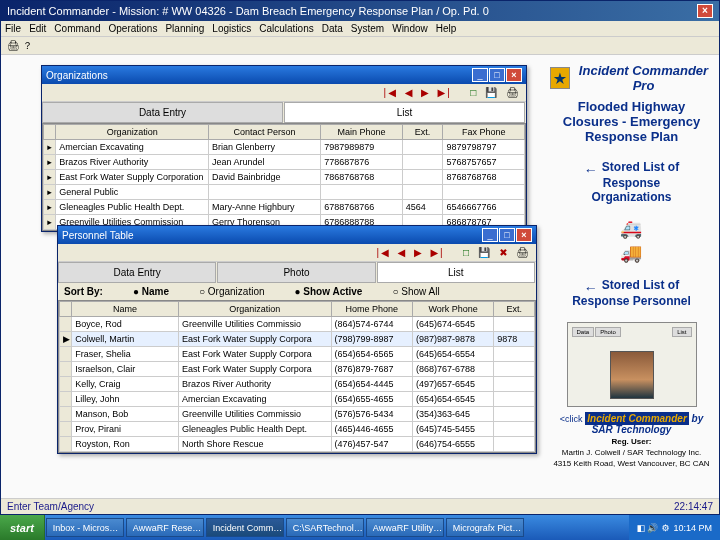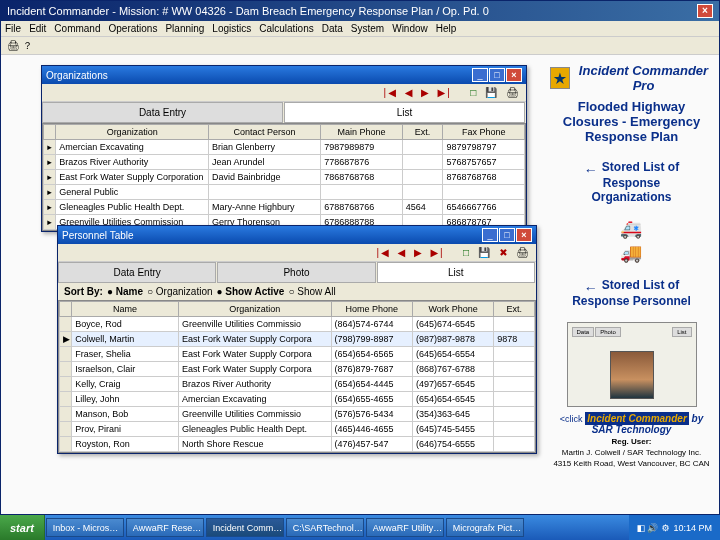--- a/index.html
+++ b/index.html
@@ -37,21 +37,21 @@
 
 .subwindow { position:absolute; border:1px solid #0a246a; background:#ece9d8; z-index:5; box-shadow:2px 2px 4px rgba(0,0,0,0.3); }
 .sub-title { background:linear-gradient(to bottom,#2a7ae0,#0a4aae); color:#fff; padding:2px 4px; font-size:10px; display:flex; align-items:center; }
 .sub-title .ctrls { margin-left:auto; display:flex; gap:1px; }
 .sub-title .ctrls span { width:16px; height:14px; background:#3a6ed0; border:1px solid #fff; text-align:center; line-height:12px; font-size:9px; }
 .sub-title .ctrls .x { background:#d04a3a; font-weight:bold; }
 .sub-toolbar { background:#ece9d8; padding:3px 4px; text-align:right; font-size:10px; color:#a00; letter-spacing:2px; border-bottom:1px solid #ccc; }
 .sub-toolbar span { margin:0 1px; cursor:default; }
 .tab-row { display:flex; background:#ece9d8; font-size:10px; }
 .tab-row .tab { padding:4px 10px; border:1px solid #aaa; background:#ddd; margin-right:1px; cursor:default; }
-.sort-row { padding:3px 6px; font-size:10px; background:#ece9d8; display:flex; gap:4px; align-items:center; }
+.sort-row { padding:3px 6px; font-size:10px; background:#ece9d8; display:flex; gap:30px; align-items:center; }
 .sort-row .opt::before { content:"○ "; }
 .sort-row .opt.sel::before { content:"● "; }
 .sort-row .sel { font-weight:bold; }
 .grid { background:#fff; border:1px solid #888; }
 .grid table { width:100%; border-collapse:collapse; font-size:9px; table-layout:fixed; }
 .grid th { background:#ece9d8; border:1px solid #aaa; padding:2px 3px; font-weight:normal; text-align:center; }
 .grid td { border:1px solid #ccc; padding:2px 3px; white-space:nowrap; overflow:hidden; }
 .grid tr.active td { background:#e6f0ff; }
 .rowhead { width:12px; background:#ece9d8 !important; text-align:center; }
 
@@ -342,20 +342,24 @@
                 <td>(646)754-6555</td>
                 <td></td>
               </tr>
             </tbody>
         </table>
       </div>
     </div>
 
   </div>
 
+  <div class="status-bar">
+    <span>Enter Team/Agency</span>
+    <span class="right">22:14:47</span>
+  </div>
 </div>
 
 <div class="taskbar">
   <div class="start-btn">
     <span>start</span>
   </div>
   <div id="task-items" style="display:flex;flex:1;overflow:hidden">
       <div class="task-btn">Inbox - Micros…</div>
       <div class="task-btn">AwwaRF Rese…</div>
       <div class="task-btn active">Incident Comm…</div>

